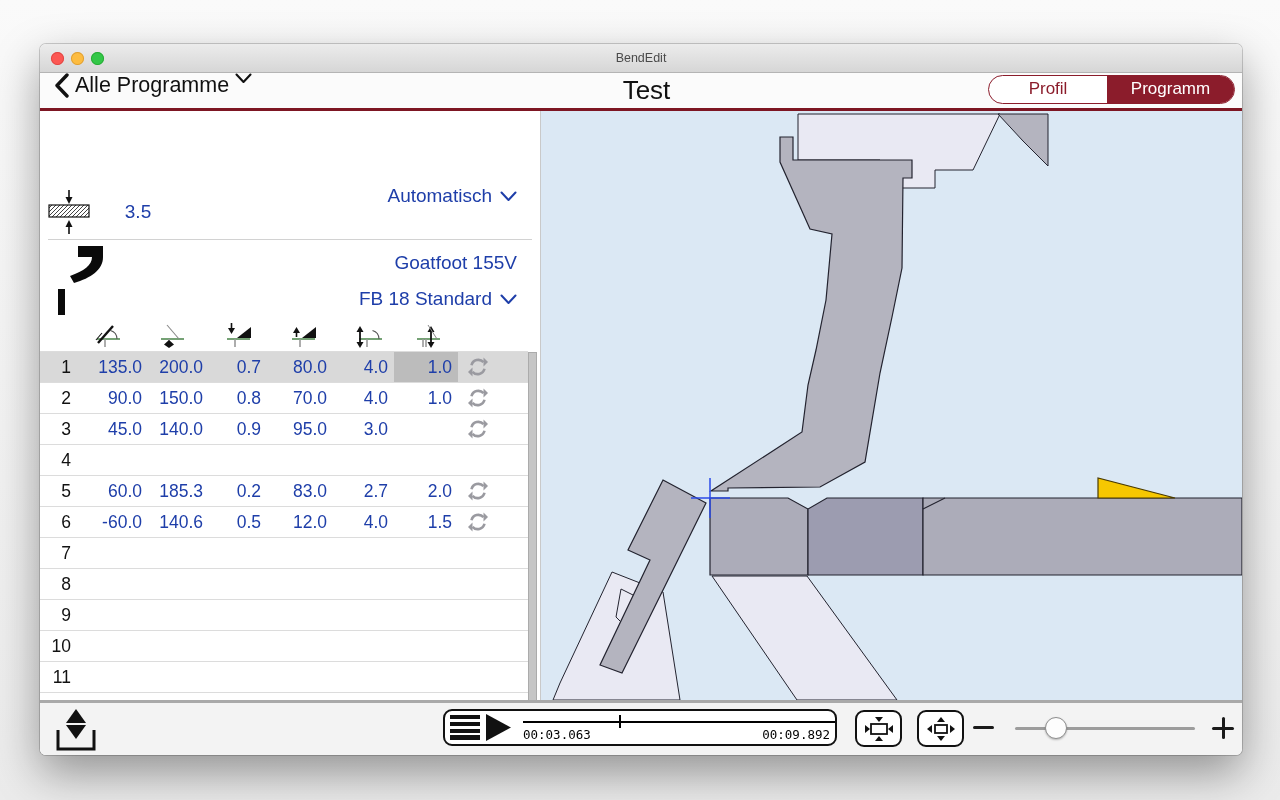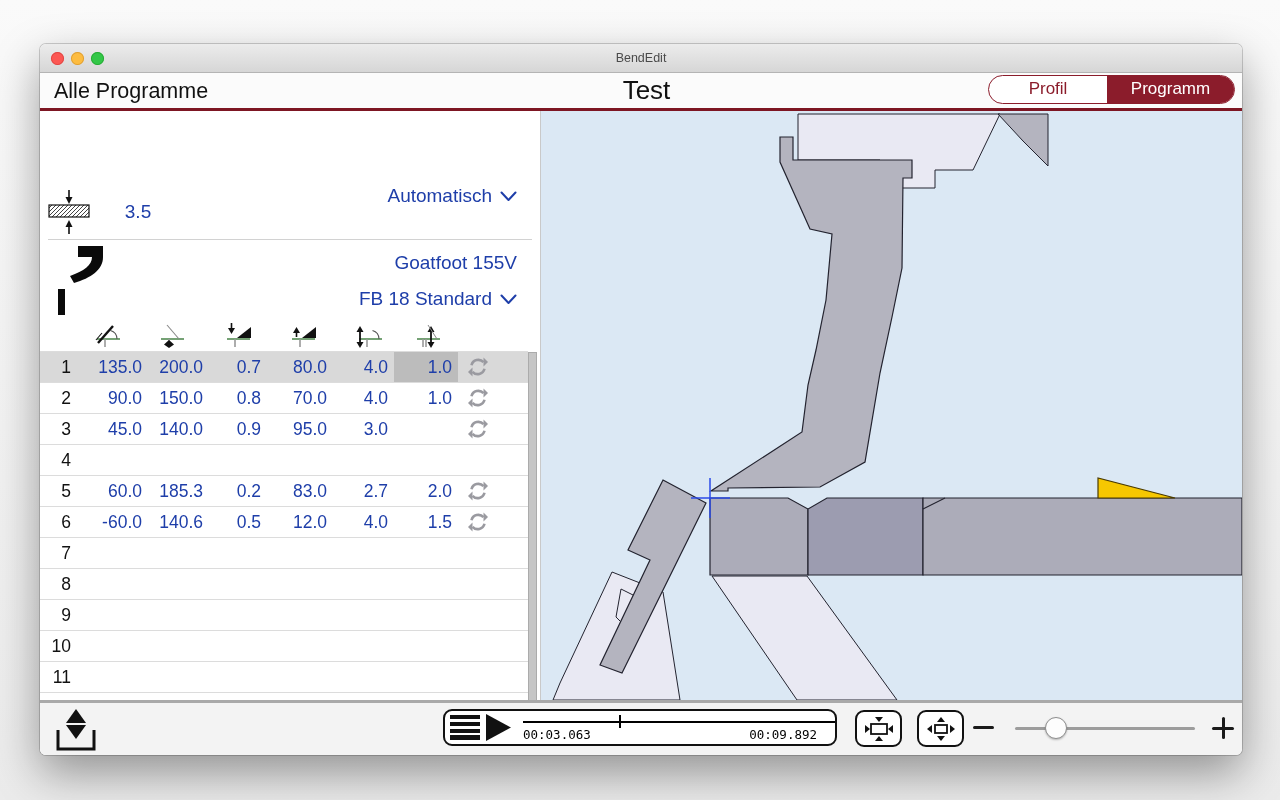--- a/index.html
+++ b/index.html
@@ -12,21 +12,21 @@
   .titlebar{position:absolute;left:0;top:0;width:100%;height:29px;
     background:linear-gradient(#ececec,#d6d6d6);border-bottom:1px solid #b4b4b4;box-sizing:border-box;}
   .tl{position:absolute;top:8px;width:13px;height:13px;border-radius:50%;}
   .tl.red{left:11px;background:#fc5753;box-shadow:inset 0 0 0 1px #df4744;}
   .tl.yel{left:31px;background:#fdbc40;box-shadow:inset 0 0 0 1px #de9f34;}
   .tl.grn{left:51px;background:#33c748;box-shadow:inset 0 0 0 1px #27aa35;}
   .apptitle{position:absolute;left:0;right:0;top:0;height:29px;line-height:29px;
     text-align:center;font-size:12.5px;color:#4a4a4a;}
   
   .navbar{position:absolute;left:0;top:29px;width:100%;height:35px;background:#fbfbfb;}
-  .backwrap{position:absolute;left:14px;top:0;height:35px;display:flex;align-items:flex-start;gap:6px;cursor:default;flex-direction:column;}
+  .backwrap{position:absolute;left:14px;top:0;height:35px;display:flex;align-items:flex-start;gap:6px;cursor:default;}
   .backlabel{font-size:21.5px;color:#111;}
   .navtitle{position:absolute;left:11px;right:0;top:0;height:35px;line-height:34px;text-align:center;
     font-size:26px;color:#111;}
   .segmented{position:absolute;right:7px;top:2px;width:247px;height:29px;display:flex;
     border:1.5px solid var(--accent-red);border-radius:15px;overflow:hidden;box-sizing:border-box;background:#fff;}
   .seg{flex:1 1 auto;text-align:center;line-height:26px;font-size:17px;color:var(--accent-red);}
   .seg:first-child{flex:0 0 118px;}
   .seg.active{background:var(--accent-red);color:#fff;}
   .reddivider{position:absolute;left:0;top:64px;width:100%;height:3px;background:var(--divider-red);}
   
@@ -67,21 +67,21 @@
   .strokeicon{position:absolute;left:12px;top:5px;}
   .playback{position:absolute;left:403px;top:6px;width:394px;height:37px;background:#fff;
     border:2.5px solid #111;border-radius:9px;box-sizing:border-box;}
   .hamb{position:absolute;left:5px;top:4px;width:30px;}
   .hamb div{height:4.2px;background:#111;margin-bottom:2.6px;}
   .playtri{position:absolute;left:41px;top:3px;}
   .timeline-line{position:absolute;left:78px;top:10px;width:312px;height:2px;background:#000;}
   .timeline-marker{position:absolute;top:4px;width:2px;height:13px;background:#000;}
   .time{position:absolute;top:16px;font-family:"DejaVu Sans Mono",monospace;font-size:12.5px;color:#000;}
   .time.cur{left:78px;}
-  .time.tot{right:18px;}
+  .time.tot{right:5px;}
   .fitbtn{position:absolute;top:7px;width:47px;height:37px;background:#fff;border:2.5px solid #111;
     border-radius:9px;box-sizing:border-box;display:flex;align-items:center;justify-content:center;}
   .fit1{left:815px;} .fit2{left:877px;}
   .zminus{position:absolute;left:933px;top:23px;width:21px;height:3px;background:#1a1a1a;border-radius:2px;}
   .ztrack{position:absolute;left:975px;top:24px;width:180px;height:3px;background:#9c9c9c;border-radius:2px;}
   .zthumb{position:absolute;top:14px;width:22px;height:22px;border-radius:50%;background:#fdfdfd;
     border:1px solid #8e8e8e;box-sizing:border-box;box-shadow:0 1px 2px rgba(0,0,0,.25);}
   .zplus{position:absolute;left:1171px;top:13px;width:24px;height:24px;}
   .zplus:before{content:"";position:absolute;left:1px;top:10.5px;width:22px;height:3px;background:#1a1a1a;border-radius:2px;}
   .zplus:after{content:"";position:absolute;left:10.5px;top:1px;width:3px;height:22px;background:#1a1a1a;border-radius:2px;}

